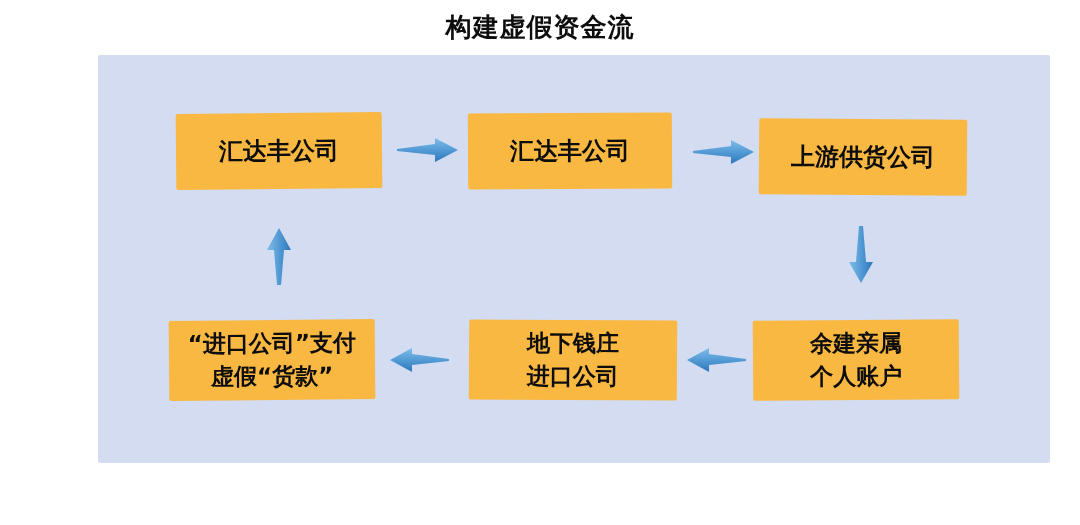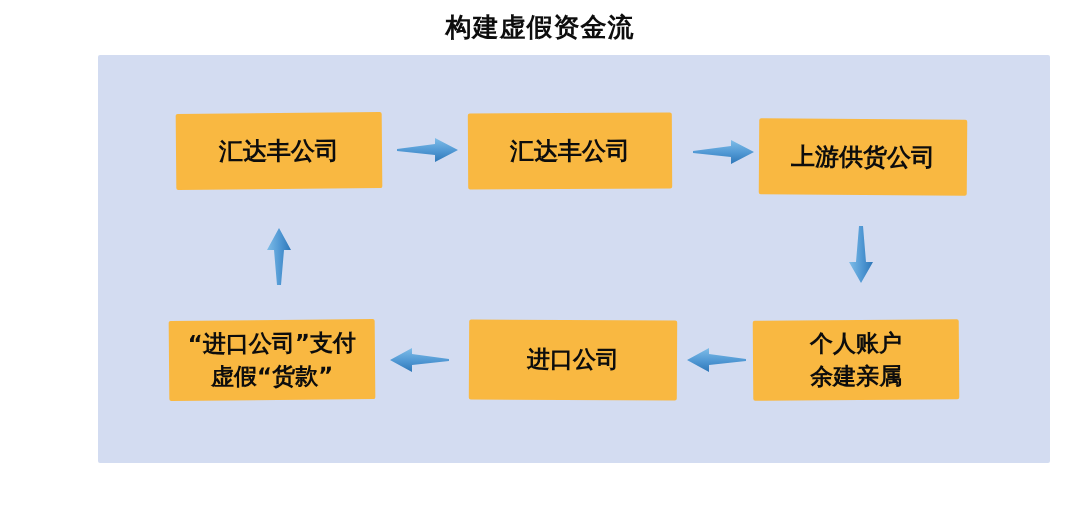--- a/index.html
+++ b/index.html
@@ -100,24 +100,25 @@
       <span>汇达丰公司</span>
     </div>
     <div class="node single node2">
       <span>汇达丰公司</span>
     </div>
     <div class="node single node3">
       <span>上游供货公司</span>
     </div>
 
     <div class="node double node4">
+      <span>余建亲属</span>
       <span>个人账户</span>
-      <span>余建亲属</span>
     </div>
     <div class="node double node5">
+      <span>地下钱庄</span>
       <span>进口公司</span>
     </div>
     <div class="node double node6">
       <span>“进口公司”支付</span>
       <span>虚假“货款”</span>
     </div>
 
     <div class="arrow ar1">
       <svg viewBox="0 0 62 26">
           <polygon points="0,12 38,7 38,1 61,13 38,25 38,18 0,14" fill="url(#gradH)"></polygon>

